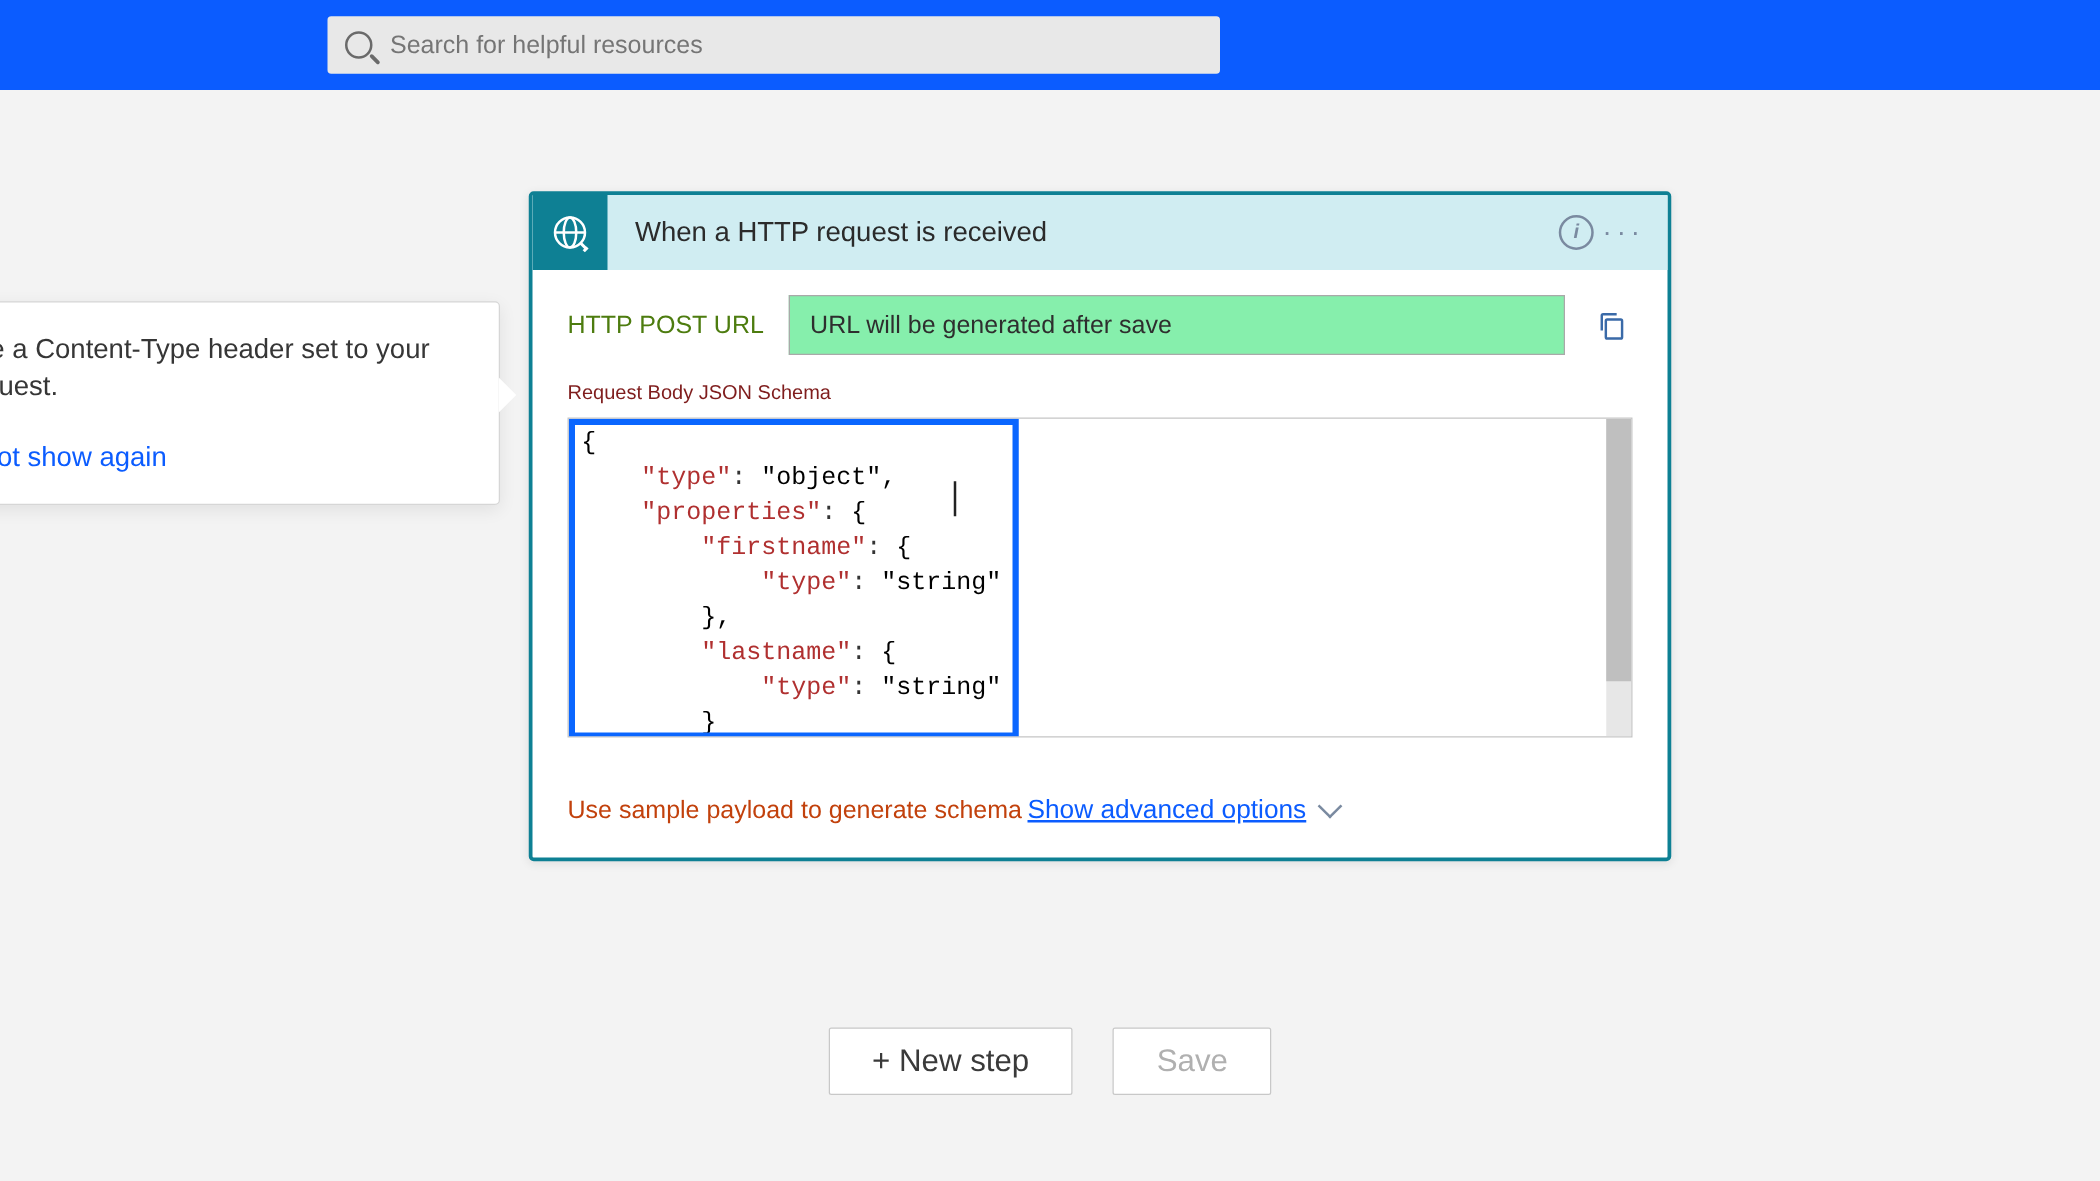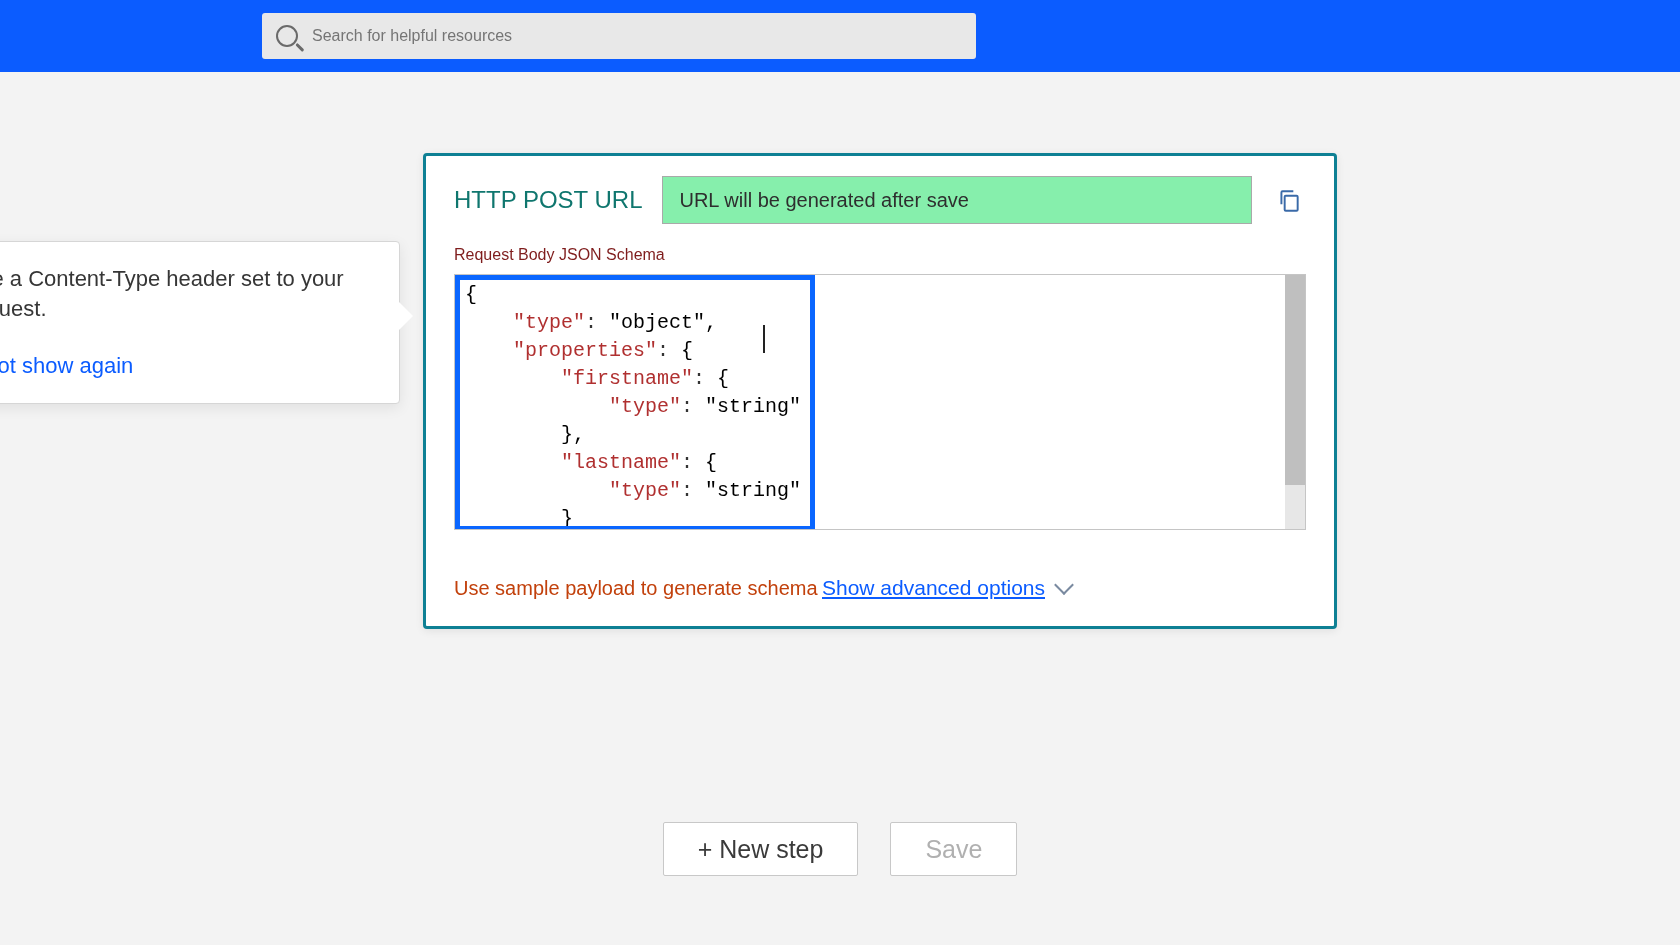--- a/index.html
+++ b/index.html
@@ -26,21 +26,21 @@
     height: 46px;
     background: #e8e8e8;
     border-radius: 3px;
     display: flex;
     align-items: center;
     padding: 0 14px;
   }
   .search-wrap input {
     border: none;
     background: transparent;
-    font-size: 16px;
+    font-size: 20px;
     color: #4b4b4b;
     flex: 1;
     outline: none;
     margin-left: 14px;
   }
   .search-wrap .mag {
     width: 22px; height: 22px;
     border: 2.5px solid #6a6a6a;
     border-radius: 50%;
     position: relative;
@@ -126,21 +126,21 @@
     width: 28px; height: 28px; border: 2px solid #7a8aa0;
     border-radius: 50%;
     display: flex; align-items: center; justify-content: center;
     font-size: 16px; color: #7a8aa0; font-style: italic; font-weight: 600;
   }
   .dots { letter-spacing: 4px; font-size: 22px; color: #7a8aa0; }
 
   .card-body { padding: 20px 28px 26px 28px; }
 
   .row1 { display: flex; align-items: center; gap: 20px; margin-bottom: 22px; }
-  .lbl { font-size: 24px; color: #0f766e; }
+  .lbl { font-size: 20px; color: #4d7c0f; }
   .urlbox {
     flex: 1;
     height: 48px;
     background: #86efac;
     border: 1px solid #a9a9a9;
     display: flex; align-items: center;
     padding: 0 16px;
     color: #2e2e2e;
     font-size: 20px;
   }
@@ -245,20 +245,38 @@
     <input type="text" placeholder="Search for helpful resources" style="">
   </div>
 </div>
 
 <div class="tip">
   <div>ude a Content-Type header set to your request.</div>
   <span class="link">o not show again</span>
 </div>
 
 <div class="card">
+  <div class="card-head">
+    <div class="iconbox">
+      <svg viewBox="0 0 32 32" fill="none" stroke="#fff" stroke-width="2">
+        <circle cx="16" cy="16" r="12"></circle>
+        <ellipse cx="16" cy="16" rx="5" ry="12"></ellipse>
+        <line x1="4" y1="16" x2="28" y2="16"></line>
+        <path d="M24 24 l5 5" stroke-width="2.5"></path>
+        <path d="M27 31 l3 -3" stroke-width="2.5"></path>
+      </svg>
+    </div>
+    <div class="card-title">When a HTTP request is received</div>
+    <div class="hd-btn">
+      <span class="info-circle">i</span>
+    </div>
+    <div class="hd-btn">
+      <span class="dots">···</span>
+    </div>
+  </div>
 
   <div class="card-body">
     <div class="row1">
       <span class="lbl">HTTP POST URL</span>
       <div class="urlbox">
         <span>URL will be generated after save</span>
       </div>
       <div class="copybtn">
         <svg viewBox="0 0 24 24" fill="none" stroke-width="1.8">
           <rect x="8" y="8" width="12" height="14" rx="1"></rect>

